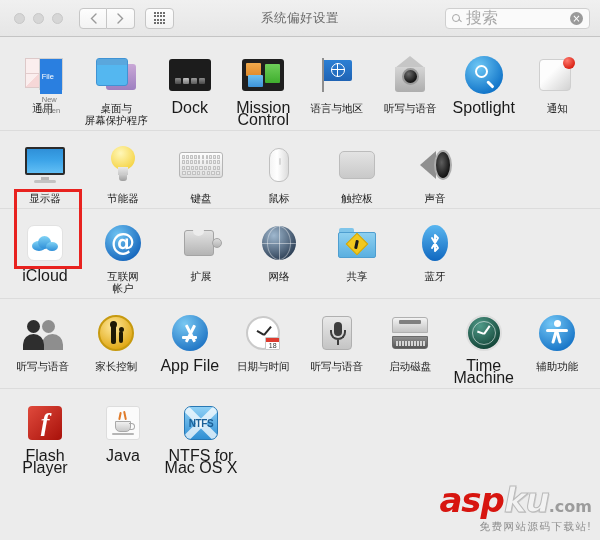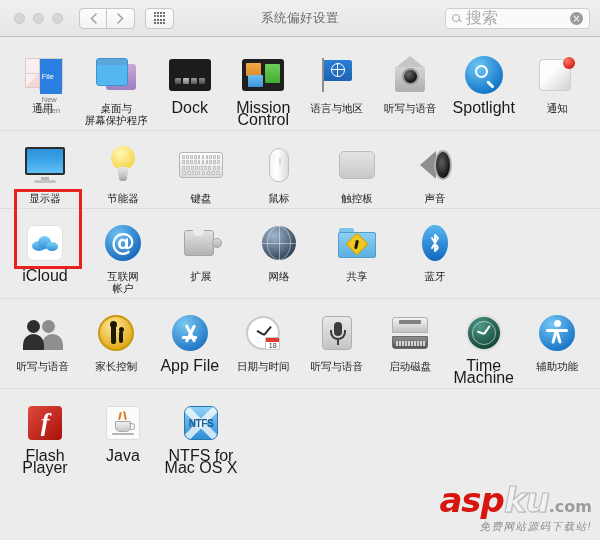--- a/index.html
+++ b/index.html
@@ -179,21 +179,21 @@
     font-size: 34px;
     line-height: 34px;
     font-style: italic;
     letter-spacing: -1px;
   }
   .wm-asp { color: #d7150f; }
   .wm-ku { color: #f2f2f2; -webkit-text-stroke: 1px #b9b9b9; text-shadow: 1px 1px 0 #cfcfcf; }
   .wm-com { color: #9c9c9c; font-size: 16px; font-style: normal; font-weight: bold; letter-spacing: 0; }
   .wm-sub {
     font-size: 10.5px; color: #8d8d8d;
-    margin-top: -4px; letter-spacing: 1.5px; font-style: italic;
+    margin-top: -4px; letter-spacing: 1.5px;
   }
 
   
   
   .ic-general { width: 40px; height: 38px; position: relative; }
   .ic-general .quad {
     position: absolute; left: 2px; top: 2px;
     width: 28px; height: 30px;
     background:
       linear-gradient(to bottom right,#fbeeee 50%, #f6d7d7 50%);

